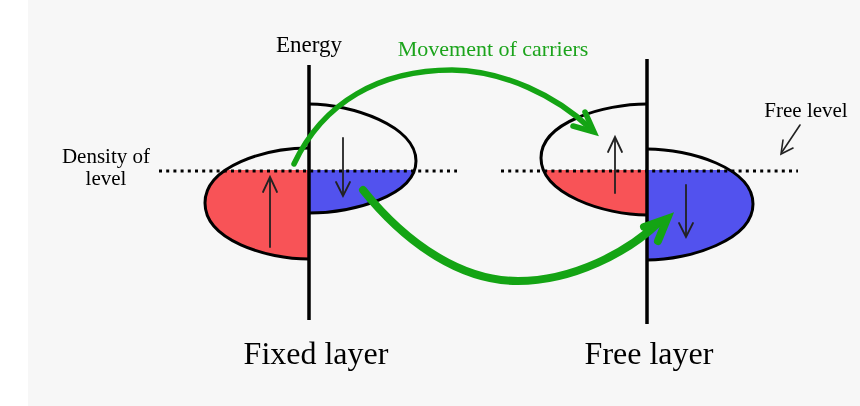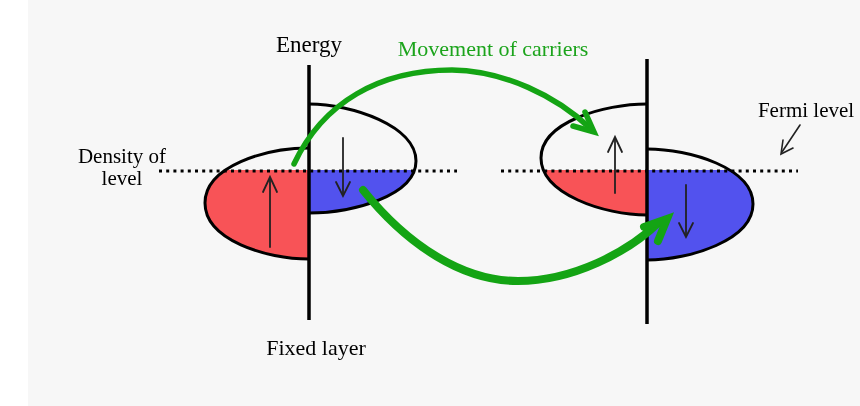--- a/index.html
+++ b/index.html
@@ -9,23 +9,23 @@
     background:#f7f7f7;
     font-family:Liberation Serif, serif;
     overflow:hidden;
     margin-left:28px;
   }
   .stage svg{position:absolute;left:0;top:0;}
   .lbl{position:absolute;color:#000;white-space:nowrap;}
   .lbl.center{transform:translateX(-50%);}
   .energy{left:281px;top:32px;font-size:23px;}
   .movement{left:465px;top:36px;font-size:22px;color:#1ca41c;text-align:center;}
-  .density{left:34px;top:145px;width:120px;text-align:center;font-size:21px;line-height:22px;white-space:normal;}
+  .density{left:18px;top:145px;width:120px;text-align:center;font-size:21px;line-height:22px;white-space:normal;}
   .fermi{left:778px;top:98px;font-size:21px;}
-  .layerlbl{font-size:22px;top:335px;}
+  .layerlbl{font-size:32px;top:335px;}
   .fixedlbl{left:288px;}
   .freelbl{left:621px;}
 </style>
 </head>
 <body>
 
 <div class="stage">
 
   <svg width="860" height="406" viewBox="0 0 860 406">
     <defs>
@@ -91,16 +91,17 @@
       <polyline points="755,140 753,154 765,148"></polyline>
     </g>
   </svg>
 
   <div class="lbl center energy">Energy</div>
   <div class="lbl center movement">Movement of carriers</div>
   <div class="lbl density">
     <div>Density of</div>
     <div>level</div>
   </div>
-  <div class="lbl center fermi">Fermi level</div>
+  <div class="lbl center fermi">Free level</div>
   <div class="lbl center layerlbl fixedlbl">Fixed layer</div>
+  <div class="lbl center layerlbl freelbl">Free layer</div>
 
 </div>
 
 </body></html>

